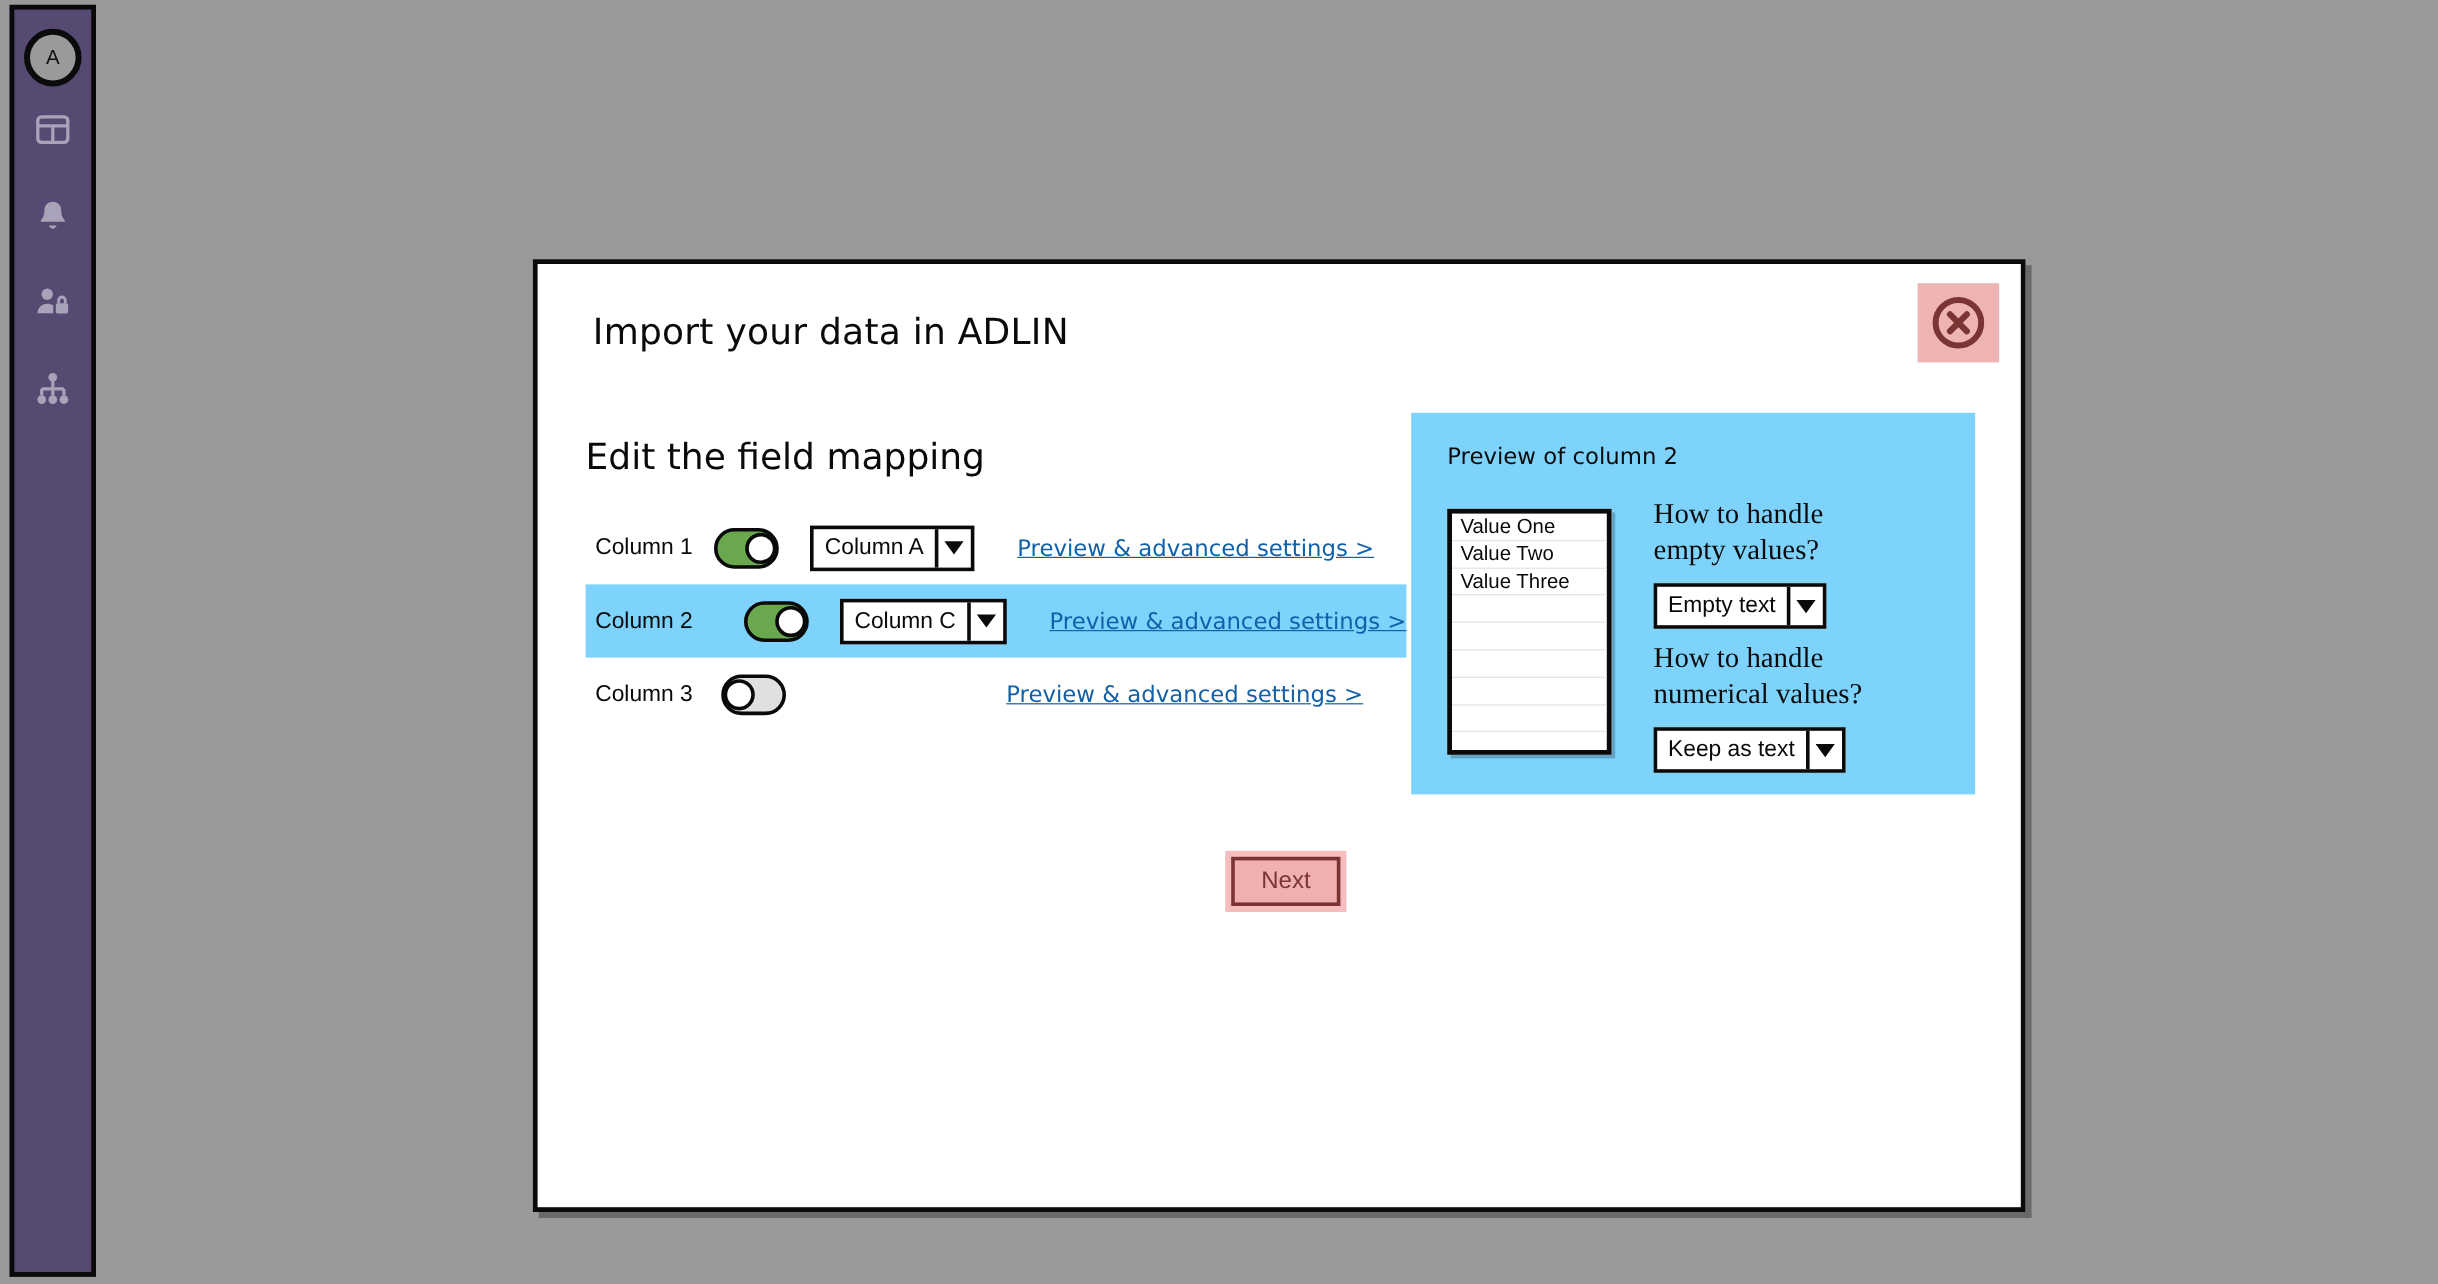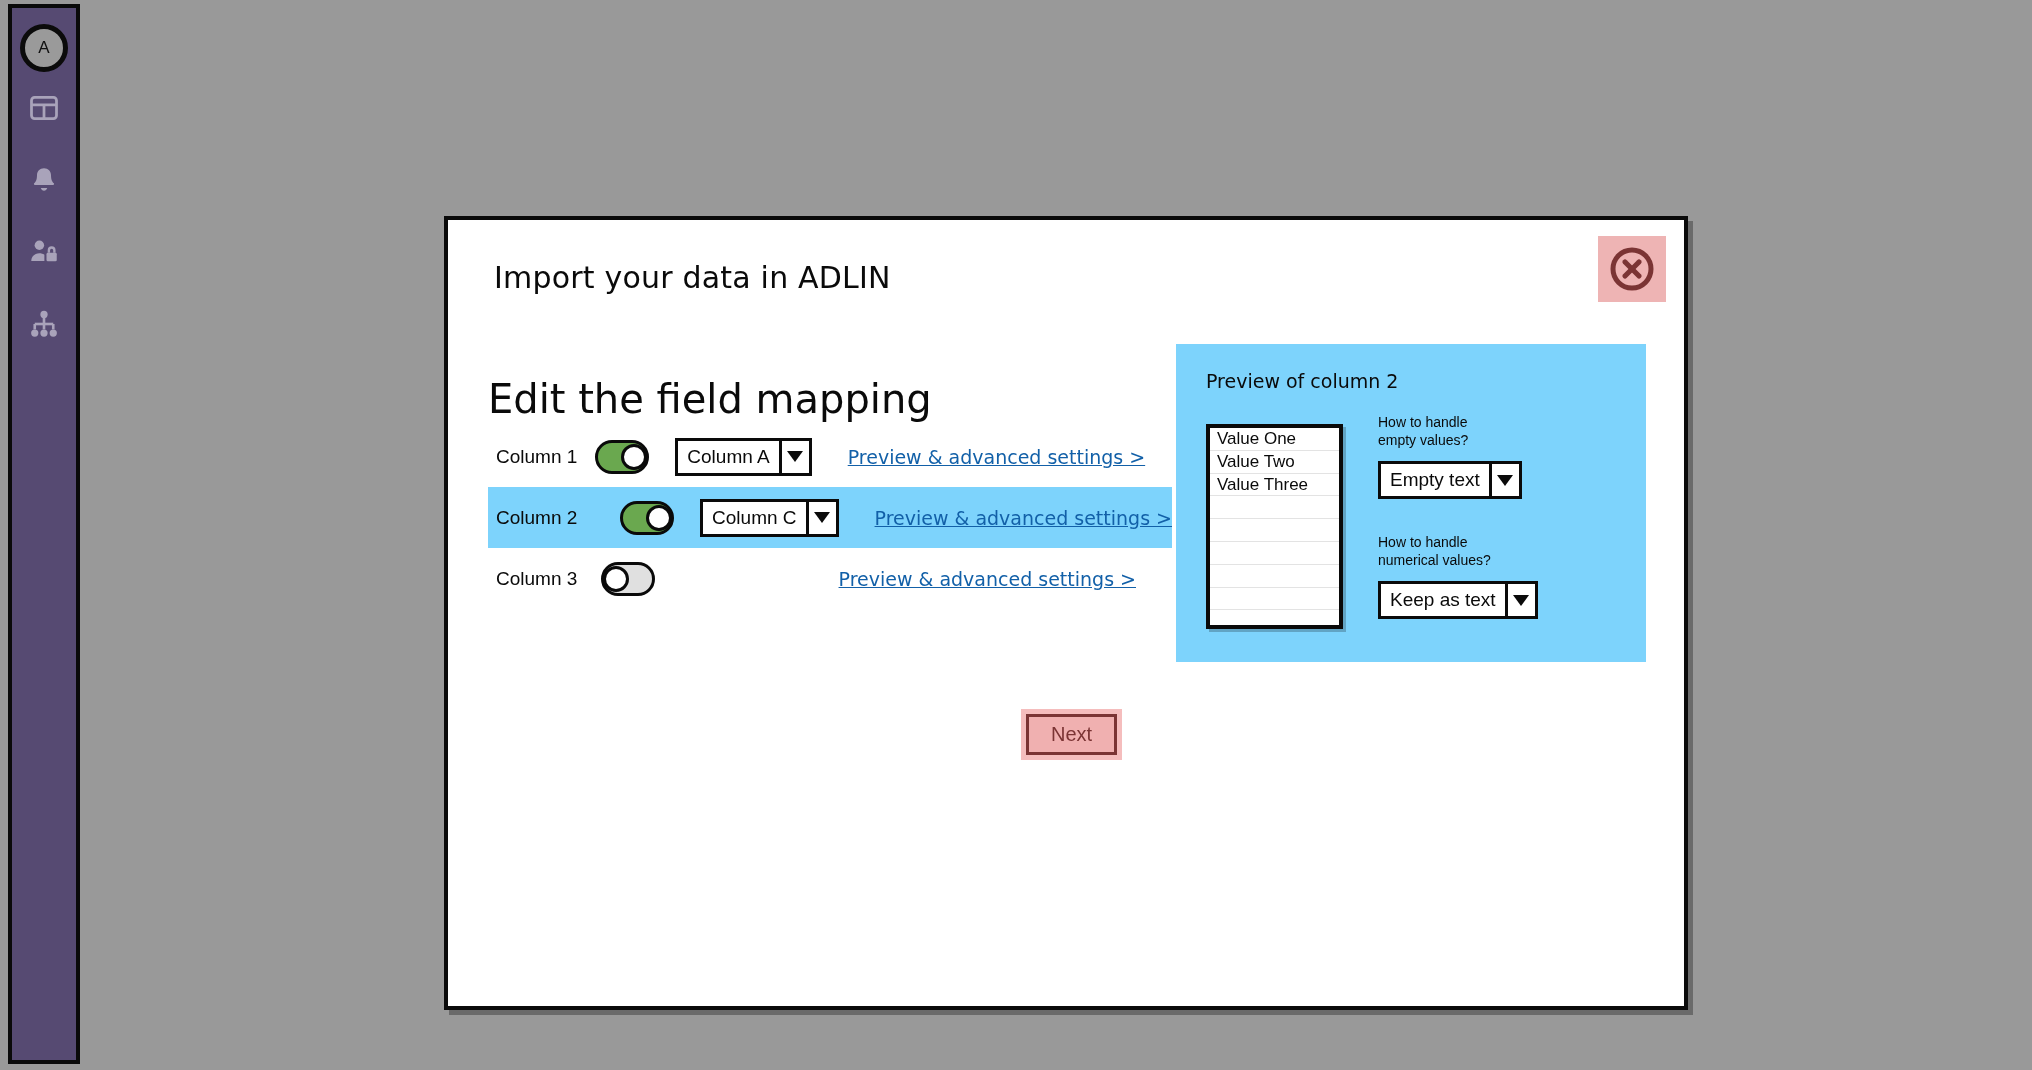--- a/index.html
+++ b/index.html
@@ -92,22 +92,22 @@
     justify-content: center;
     cursor: pointer;
     padding: 0;
   }
   #close-button svg { display: block; }
 
   
   #section-heading {
     position: absolute;
     left: 40px;
-    top: 156px;
-    font-size: 40px;
+    top: 144px;
+    font-size: 30px;
     color: #0a0a0a;
     font-family: "DejaVu Sans", sans-serif;
     white-space: nowrap;
   }
 
   
   #mapping-rows {
     position: absolute;
     left: 48px;
     top: 206px;
@@ -265,25 +265,25 @@
     border-bottom: 1px solid #e3e3e3;
     white-space: nowrap;
     font-family: "Liberation Sans", sans-serif;
   }
 
   .opt-group { position: absolute; left: 202px; }
   #opt-empty { top: 70px; }
   #opt-numeric { top: 190px; }
 
   .opt-label {
-    font-size: 14px;
+    font-size: 24px;
     line-height: 1.25;
     color: #0a0a0a;
     margin-bottom: 12px;
-    font-family: Liberation Sans, sans-serif;
+    font-family: Liberation Serif, serif;
     white-space: pre-line;
   }
 
   .opt-group .dropdown { display: inline-flex; }
 </style>
 </head>
 <body>
 
 <div id="sidebar">
 

